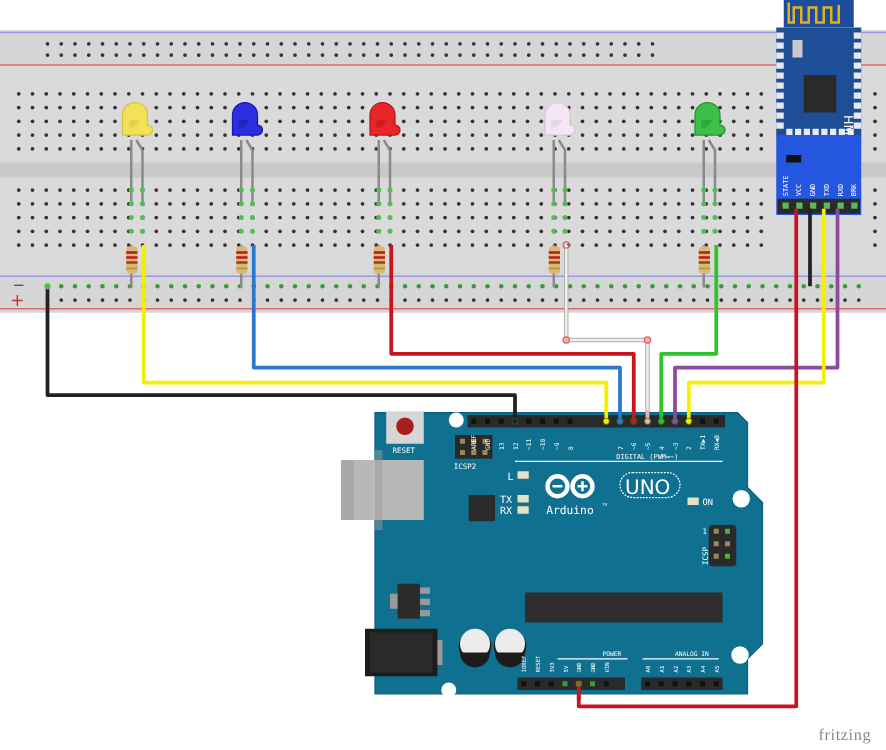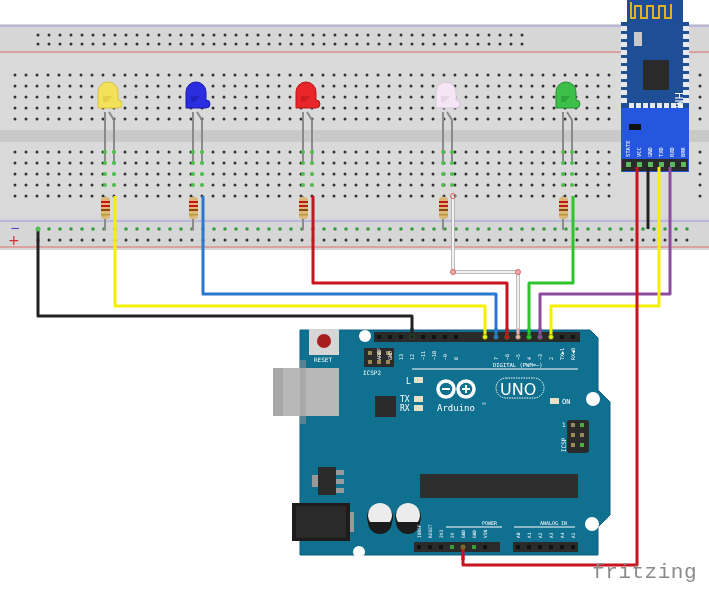--- a/index.html
+++ b/index.html
@@ -1,19 +1,19 @@
 <!DOCTYPE html>
 <html><head>
 <meta charset="utf-8">
 <style>
   html,body{margin:0;padding:0;background:#ffffff;}
   body{width:709px;height:600px;position:relative;overflow:hidden;font-family:"DejaVu Sans Mono",monospace;}
   #stage{position:absolute;left:0;top:0;width:709px;height:600px;}
   .lbl{font-family:"DejaVu Sans Mono",monospace;fill:#ffffff;}
-  .watermark{position:absolute;right:12px;bottom:16px;font-family:Liberation Mono, monospace;font-size:21px;color:#8a8a8a;letter-spacing:0.5px;}
+  .watermark{position:absolute;right:12px;bottom:4px;font-family:Liberation Serif, serif;font-size:13px;color:#8a8a8a;letter-spacing:0.5px;}
 </style>
 </head>
 <body>
 
 <svg id="stage" width="709" height="600" viewBox="0 0 709 600" xmlns="http://www.w3.org/2000/svg">
 
   <g>
     <rect x="0" y="24" width="709" height="226" fill="#d9d9d9"></rect>
 
     <rect x="0" y="24" width="709" height="30" fill="#d6d6d6"></rect>

